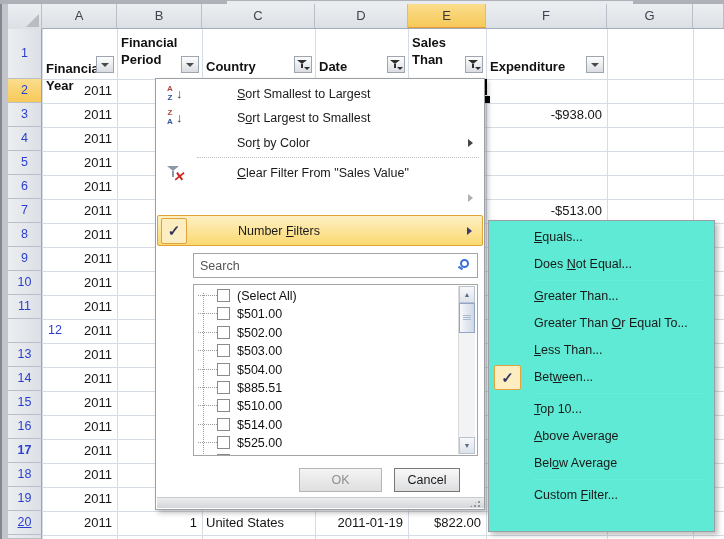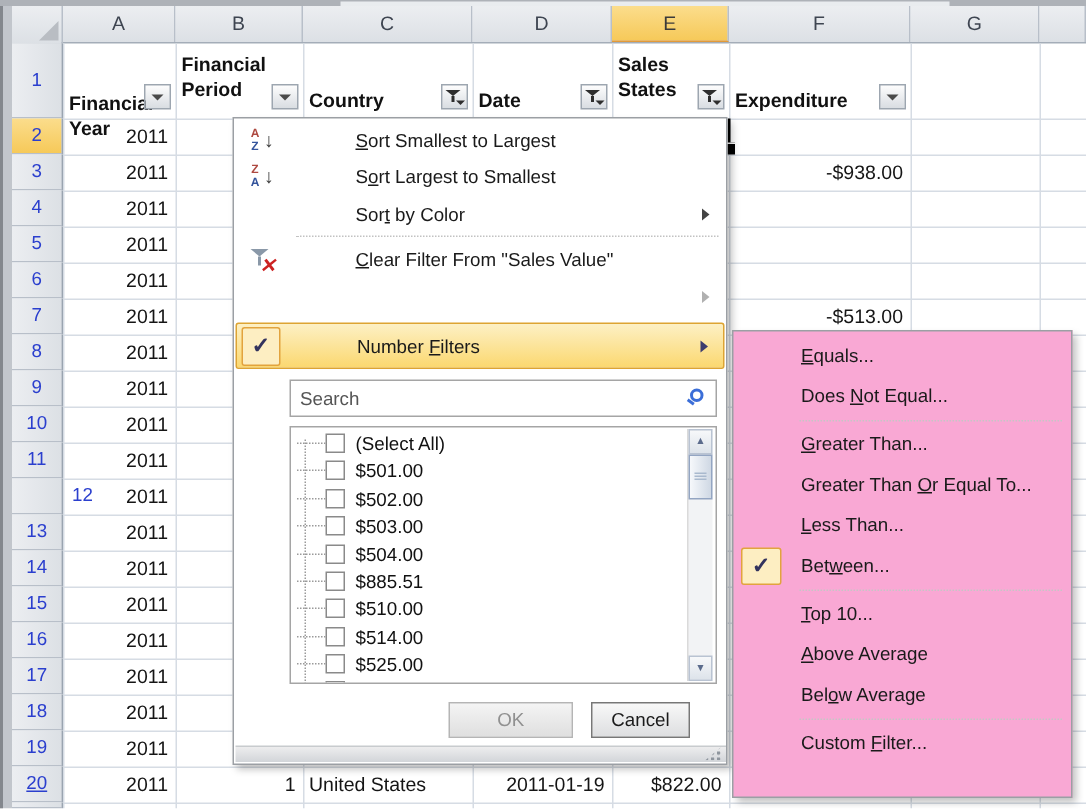--- a/index.html
+++ b/index.html
@@ -32,21 +32,21 @@
   .funnel-wrap{position:relative;width:12px;height:11px;}
   .funnel-tri{position:absolute;left:0;top:1px;width:0;height:0;border-left:5px solid transparent;border-right:5px solid transparent;border-top:4px solid #2e2e2e;}
   .funnel-stem{position:absolute;left:4px;top:5px;width:2px;height:4px;background:#2e2e2e;}
   .funnel-mini-arrow{position:absolute;right:-1px;bottom:0;width:0;height:0;border-left:3px solid transparent;border-right:3px solid transparent;border-top:3px solid #2e2e2e;}
   
   .e2line{left:485px;top:79px;width:2px;height:17px;background:#000;}
   .e2handle{left:482px;top:95px;width:7px;height:7px;background:#000;border-top:1px solid #fff;border-left:1px solid #fff;box-sizing:content-box;}
   
   .menu{left:155px;top:78px;width:330px;height:432px;background:#fff;border:1px solid #9b9fa4;box-sizing:border-box;
         box-shadow:3px 3px 5px rgba(0,0,0,0.25);z-index:10;font-size:12.5px;color:#1a1a1a;}
-  .submenu{left:488px;top:220px;width:227px;height:312px;background:#f9a8d4;border:1px solid #9b9fa4;box-sizing:border-box;
+  .submenu{left:488px;top:220px;width:227px;height:312px;background:#5eead4;border:1px solid #9b9fa4;box-sizing:border-box;
         box-shadow:3px 3px 5px rgba(0,0,0,0.25);z-index:11;font-size:12.5px;color:#1a1a1a;padding-top:3px;}
   .mi{position:absolute;left:1px;right:1px;height:24px;line-height:24px;white-space:nowrap;}
   .mi .lbl{position:absolute;left:52px;top:0;margin-left:28px;}
   .mi.dis{color:#a0a0a0;}
   .mi-arrow{position:absolute;right:10px;top:8px;width:0;height:0;border-top:4px solid transparent;border-bottom:4px solid transparent;border-left:5px solid #444;}
   .mi.dis .mi-arrow{border-left-color:#b0b0b0;}
   .mi.hl{height:31px;line-height:31px;background:linear-gradient(#fdf0c4,#fbd870);border:1px solid #dda433;border-radius:2px;box-sizing:border-box;}
   .mi.hl .mi-arrow{top:11px;border-left-color:#3c3c6e;}
   .msep{position:absolute;left:41px;right:5px;height:0;border-top:1px dotted #c2c2c2;}
   .checkbox-ico{position:absolute;left:3px;top:2px;width:26px;height:26px;background:#fdeec2;border:1px solid #e2a33e;border-radius:2px;
@@ -158,21 +158,21 @@
     <div class="abs rowh" style="top: 367px; height: 24px;">
       <span style="line-height: 23px;">14</span>
     </div>
     <div class="abs rowh" style="top: 391px; height: 24px;">
       <span style="line-height: 23px;">15</span>
     </div>
     <div class="abs rowh" style="top: 415px; height: 24px;">
       <span style="line-height: 23px;">16</span>
     </div>
     <div class="abs rowh" style="top: 439px; height: 24px;">
-      <span style="line-height: 23px;">17</span>
+      <span style="line-height: 23px; font-weight: bold;">17</span>
     </div>
     <div class="abs rowh" style="top: 463px; height: 24px;">
       <span style="line-height: 23px;">18</span>
     </div>
     <div class="abs rowh" style="top: 487px; height: 24px;">
       <span style="line-height: 23px;">19</span>
     </div>
     <div class="abs rowh" style="top: 511px; height: 24px;">
       <span style="line-height: 23px; text-decoration: underline;">20</span>
     </div>
@@ -231,21 +231,21 @@
     <div class="abs cell" style="left: 121px; width: 76px; top: 511px; text-align: right;">1</div>
     <div class="abs cell" style="left: 206px; width: 104px; top: 511px; text-align: left;">United States</div>
     <div class="abs cell" style="left: 319px; width: 84px; top: 511px; text-align: right;">2011-01-19</div>
     <div class="abs cell" style="left: 412px; width: 69px; top: 511px; text-align: right;">$822.00</div>
   </div>
 
 <div class="abs hdrtxt" style="left:46px;top:34px;width:66px;margin-top:26px;">Financial Year</div>
 <div class="abs hdrtxt" style="left:121px;top:34px;width:60px;">Financial Period</div>
 <div class="abs hdrtxt" style="left:206px;top:58px;width:90px;">Country</div>
 <div class="abs hdrtxt" style="left:319px;top:58px;width:60px;">Date</div>
-<div class="abs hdrtxt" style="left:412px;top:34px;width:52px;">Sales States</div>
+<div class="abs hdrtxt" style="left:412px;top:34px;width:52px;">Sales Than</div>
 <div class="abs hdrtxt" style="left:490px;top:58px;width:95px;">Expenditure</div>
 
 <div class="abs fbtn" style="left:96px;top:56px;">
     <span class="dd-arrow"></span>
   </div>
 <div class="abs fbtn" style="left:181px;top:56px;">
     <span class="dd-arrow"></span>
   </div>
 <div class="abs fbtn" style="left:294px;top:56px;">
     <span class="funnel-wrap">

